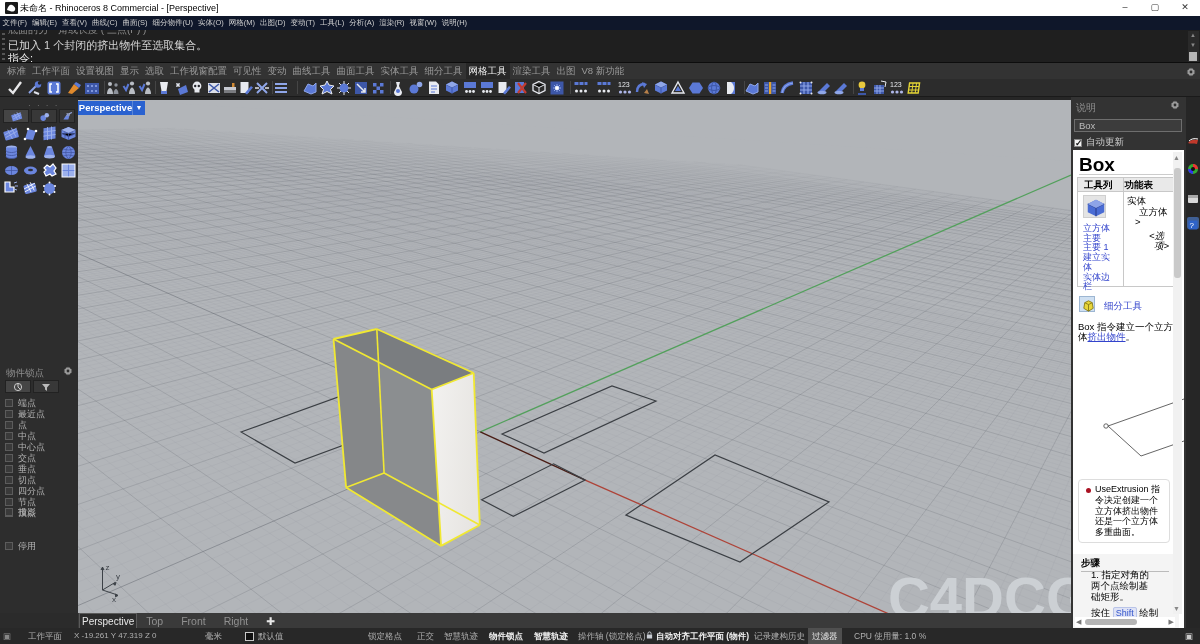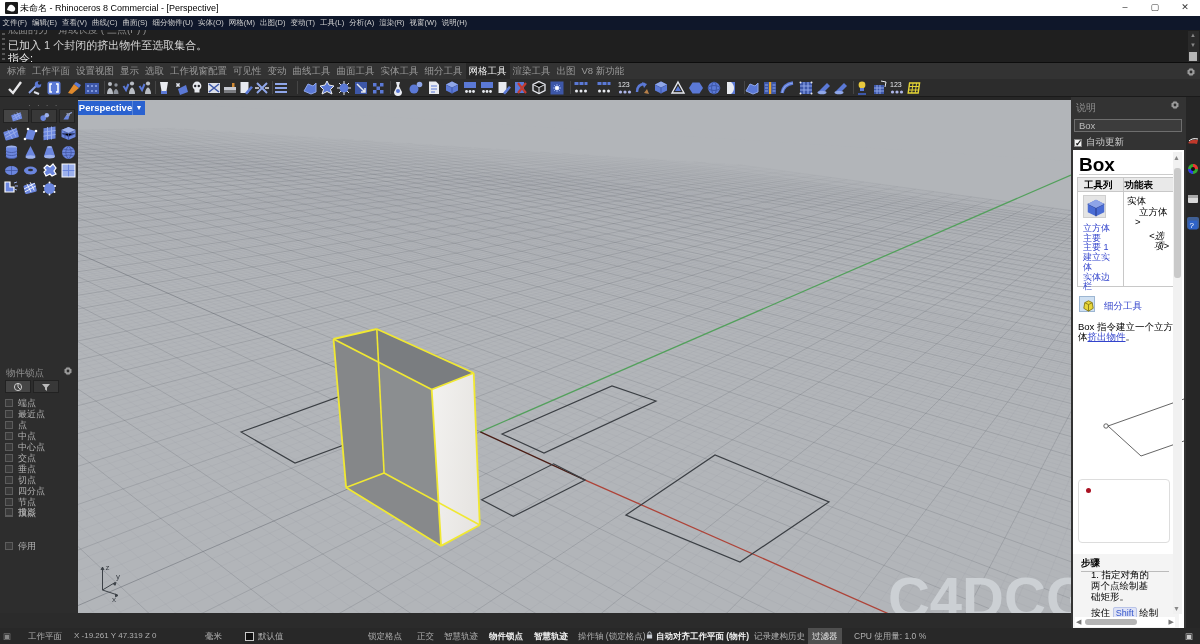--- a/index.html
+++ b/index.html
@@ -1387,20 +1387,21 @@
         </div>
   <div id="rpara">Box 指令建立一个立方<br>体<span class="rlink" style="text-decoration:underline">挤出物件</span>。</div>
   <svg id="rill" width="111" height="98">
           <g stroke="#555" fill="none" stroke-width="0.9">
     <path d="M35 46 L111 19 M35 46 L68 76 M68 76 L111 61"></path>
             <circle cx="33" cy="46" r="2.2" fill="#fff"></circle>
           </g>
         </svg>
   <div id="rnote">
           <div class="bullet"></div>
+          <div class="tx">UseExtrusion 指令决定创建一个立方体挤出物件还是一个立方体多重曲面。</div>
         </div>
   <div id="rsteps">
           <b>步骤</b>
           <div class="st">1. 指定对角的两个点绘制基础矩形。</div>
         </div>
   <div id="rsh">按住 <span class="kbd">Shift</span> 绘制</div>
   <div id="rvsb">
           <div class="up">▲</div>
           <div class="th"></div>
           <div class="dn">▼</div>
@@ -1427,20 +1428,21 @@
 <div class="sic" style="top:94px"><svg width="12" height="12" viewBox="0 0 12 12">
           <rect x="1" y="2" width="10" height="8" rx="1" fill="#d8d8d8"></rect>
           <rect x="1" y="2" width="10" height="3" fill="#a8a8a8"></rect>
         </svg></div>
 <div class="sic" style="top:120px;background:#3f5f94"><svg width="12" height="12" viewBox="0 0 12 12">
           <rect x="1.5" y="1.5" width="9" height="9" rx="1" fill="#2e63c8"></rect>
           <text x="2.5" y="9" font-size="8" fill="#fff">?</text>
         </svg></div>
 </div>
 
+<div class="abs" id="vtabs"><div class="dark"></div><span style="display:inline-block;width:79px"></span><span class="vt act">Perspective</span><span class="vt">Top</span><span class="vt">Front</span><span class="vt">Right</span><span class="vt" style="color:#e8e8e8">✚</span></div>
 
 <div class="abs" id="status">
 <span class="si" style="left:3px;color:#888">▣</span>
 <span class="si" style="left:28px">工作平面</span>
 <span class="si" style="left:74px;font-size:8px">X -19.261 Y 47.319 Z 0</span>
 <span class="si" style="left:205px">毫米</span>
 <span class="si" style="left:245px"><span style="display:inline-block;width:9px;height:9px;background:#111;border:1.5px solid #c9c9c9;vertical-align:-2px;margin-right:4px"></span>默认值</span>
 <span class="si" style="left:368px">锁定格点</span>
 <span class="si" style="left:417px">正交</span>
 <span class="si" style="left:444px">智慧轨迹</span>

